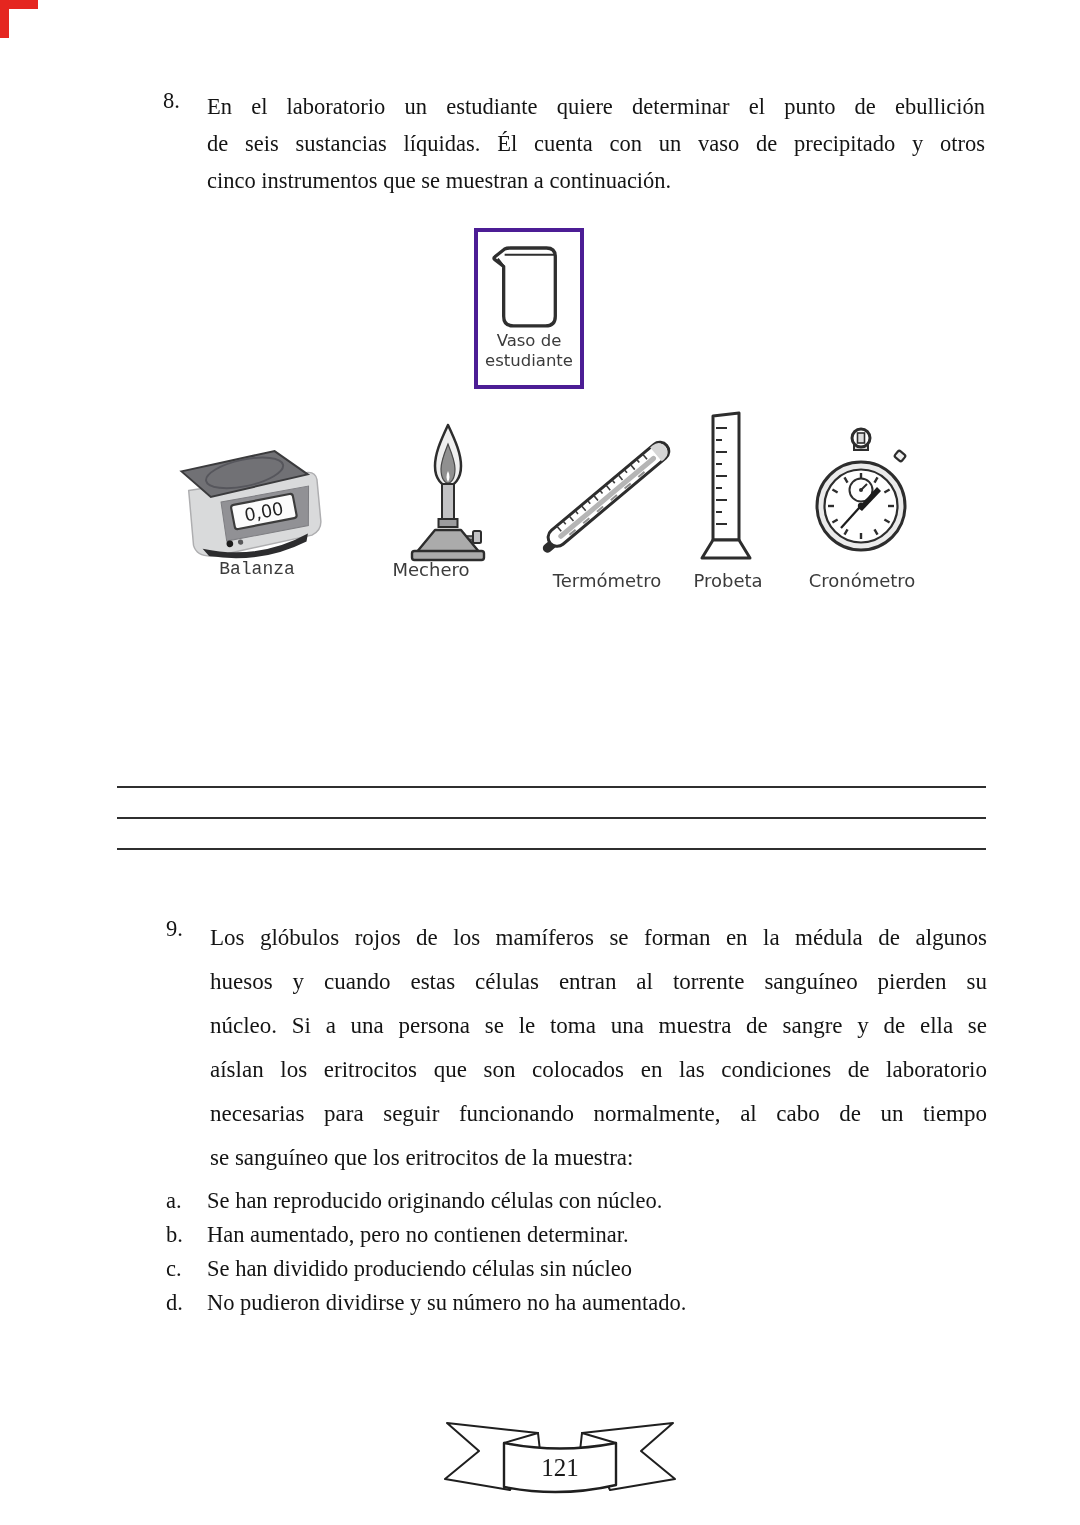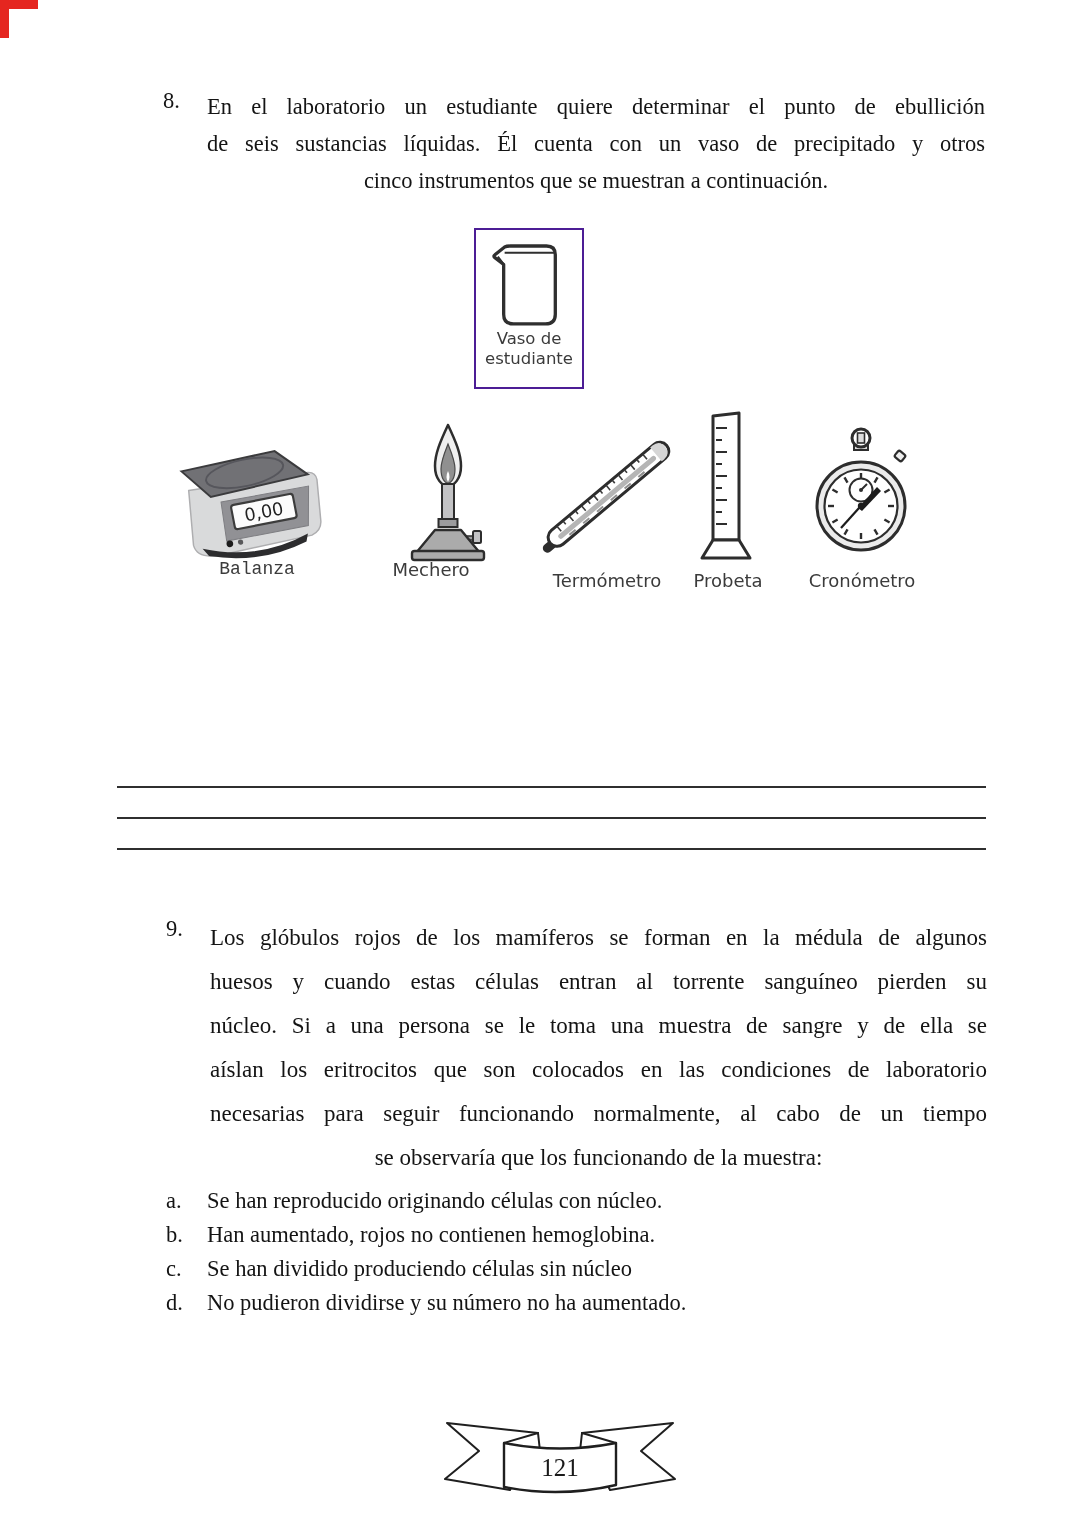--- a/index.html
+++ b/index.html
@@ -13,32 +13,32 @@
   .corner-h { position:absolute; left:0; top:0; width:38px; height:9px; }
   .corner-v { position:absolute; left:0; top:0; width:9px; height:38px; }
 
   
   .qblock { position:absolute; }
   .qnum { position:absolute; left:0; top:0; font-size:22.5px; }
   .qtext { margin-left:44px; }
   .q8 .qtext { width:778px; }
   .q9 .qtext { width:777px; }
   .jl  { text-align:justify; text-align-last:justify; }
-  .jl-last { text-align:center; }
+  .jl-last { text-align:left; }
   .q8 .qtext div { font-size:22.5px; line-height:37px; }
   .q9 .qtext div { font-size:23px; line-height:44px; }
 
   
   .open-q { position:absolute; left:126px; top:644px; width:860px; }
   .open-q div { font-size:22.5px; line-height:37px; }
 
   
   .beaker-box {
     position:absolute; left:474px; top:228px; width:110px; height:161px;
-    border:2px solid #4c1d95; box-sizing:border-box; text-align:center;
+    border:4px solid #4c1d95; box-sizing:border-box; text-align:center;
   }
   .beaker-box svg { margin:9px auto 0 auto; }
   .beaker-label { font-family:"DejaVu Sans", sans-serif; font-size:16.5px; line-height:20px; color:#3b3b3b; margin-top:2px; }
 
   
   .inst { position:absolute; }
   .inst-label {
     position:absolute; transform:translateX(-50%);
     font-family:"DejaVu Sans", sans-serif; font-size:18px; color:#3b3b3b; white-space:nowrap;
   }
@@ -179,32 +179,32 @@
   <div class="ansline" style="top:848px;"></div>
 
   <div class="qblock q9" style="left:166px; top:916px; width:820px;">
     <span class="qnum">9.</span>
     <div class="qtext">
       <div class="jl">Los glóbulos rojos de los mamíferos se forman en la médula de algunos</div>
       <div class="jl">huesos y cuando estas células entran al torrente sanguíneo pierden su</div>
       <div class="jl">núcleo. Si a una persona se le toma una muestra de sangre y de ella se</div>
       <div class="jl">aíslan los eritrocitos que son colocados en las condiciones de laboratorio</div>
       <div class="jl">necesarias para seguir funcionando normalmente, al cabo de un tiempo</div>
-      <div class="jl-last">se observaría que los funcionando de la muestra:</div>
+      <div class="jl-last">se sanguíneo que los eritrocitos de la muestra:</div>
     </div>
   </div>
 
   <div class="options">
     <div class="opt">
       <span class="letter">a.</span>
       <span>Se han reproducido originando células con núcleo.</span>
     </div>
     <div class="opt">
       <span class="letter">b.</span>
-      <span>Han aumentado, rojos no contienen hemoglobina.</span>
+      <span>Han aumentado, pero no contienen determinar.</span>
     </div>
     <div class="opt">
       <span class="letter">c.</span>
       <span>Se han dividido produciendo células sin núcleo</span>
     </div>
     <div class="opt">
       <span class="letter">d.</span>
       <span>No pudieron dividirse y su número no ha aumentado.</span>
     </div>
   </div>

